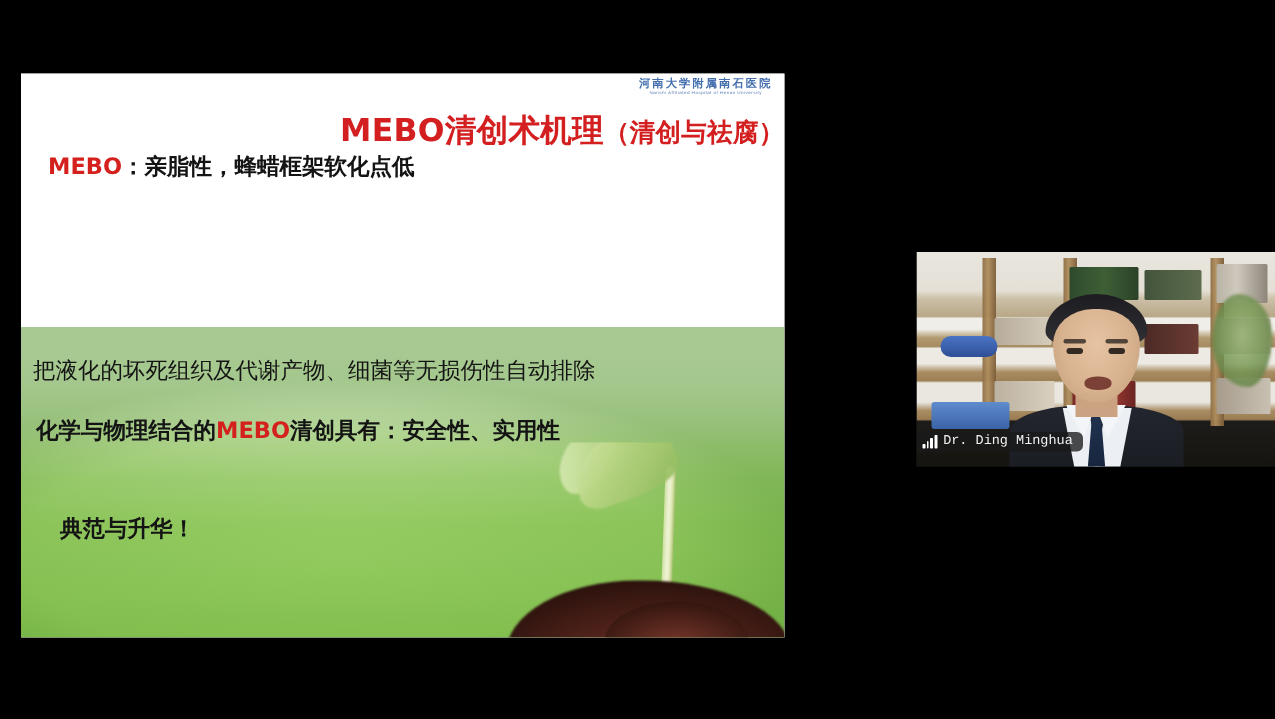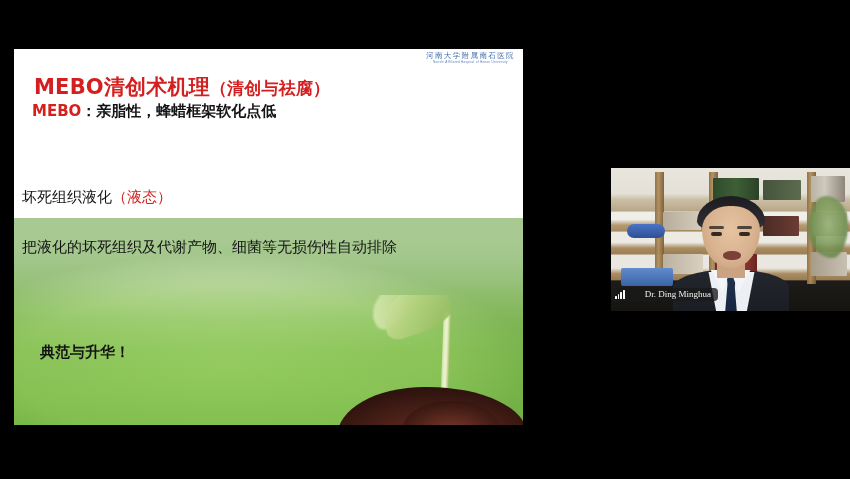--- a/index.html
+++ b/index.html
@@ -135,48 +135,47 @@
     top: 3px;
     text-align: center;
     color: #2f5fa6;
     line-height: 1.05;
     user-select: none;
   }
   #hospital-logo .logo-cn {
     font-family: "DejaVu Serif", serif;
     font-size: 7.5px;
     letter-spacing: 1.4px;
-    font-weight: 400;
+    font-weight: 700;
     white-space: nowrap;
     color: #3463a8;
     opacity: 0.92;
     text-align: right;
   }
   #hospital-logo .logo-en {
     font-size: 3.1px;
     letter-spacing: 0.28px;
     white-space: nowrap;
     color: #5b7fb8;
     margin-top: 1px;
     transform: scaleY(0.9);
   }
 
   .slide-title {
     position: absolute;
     top: 24px;
     left: 0;
     width: 100%;
-    text-align: left;
+    text-align: right;
     color: #d31f1f;
     font-family: "DejaVu Sans", sans-serif;
     font-weight: bold;
     font-size: 21px;
     letter-spacing: 0.2px;
     white-space: nowrap;
-    padding-left: 20px;
   }
   .slide-title .title-paren {
     font-size: 17px;
   }
 
   .body-line {
     position: absolute;
     color: #141414;
     font-family: "DejaVu Sans", sans-serif;
     font-size: 15px;
@@ -397,26 +396,26 @@
   #spk-collar-l { left: 40px; clip-path: polygon(0 0, 100% 0, 60% 100%); }
   #spk-collar-r { left: 60px; clip-path: polygon(0 0, 100% 0, 40% 100%); }
 
   
   #name-badge {
     position: absolute;
     left: 0px;
     bottom: 10px;
     display: flex;
     align-items: center;
-    gap: 20px;
+    gap: 4px;
     padding: 2px 7px 2px 4px;
     background: rgba(26,26,26,0.78);
     border-radius: 0 4px 4px 0;
     color: #f0f0f0;
-    font-family: Liberation Serif, serif;
+    font-family: Liberation Mono, monospace;
     font-size: 9px;
     line-height: 1;
     white-space: nowrap;
   }
   #signal-icon {
     display: inline-flex;
     align-items: flex-end;
     gap: 1px;
     height: 9px;
   }
@@ -459,27 +458,27 @@
         <span>MEBO清创术机理</span><span class="title-paren">（清创与祛腐）</span>
       </div>
 
       <div class="body-line bold-line" id="line-mebo1">
         <span class="mebo">MEBO</span><span>：亲脂性，蜂蜡框架软化点低</span>
       </div>
 
 
 
 
-      <div class="body-line" id="line-liquefy">
-        <span>坏死组织液化</span><span class="red">（液态）</span>
+
+
+      <div class="body-line" id="line-expel">把液化的坏死组织及代谢产物、细菌等无损伤性自动排除</div>
+
+      <div class="body-line bold-line" id="line-combine1">
+        <span>化学与物理结合的</span><span class="mebo">MEBO</span><span>清创具有：安全性、实用性</span>
       </div>
-
-
-      <div class="body-line" id="line-expel">把液化的坏死组织及代谢产物、细菌等无损伤性自动排除</div>
-
 
 
 
       <div class="body-line bold-line" id="line-blade2">典范与升华！</div>
 
     </div>
   </div>
 
   <div id="video-tile">
     <div id="video-bg"></div>

